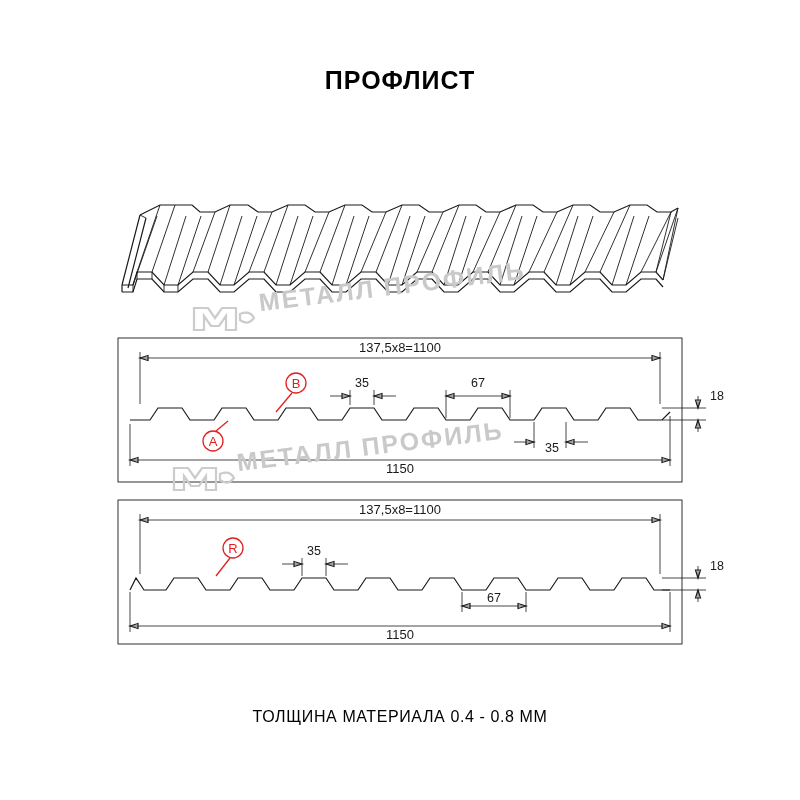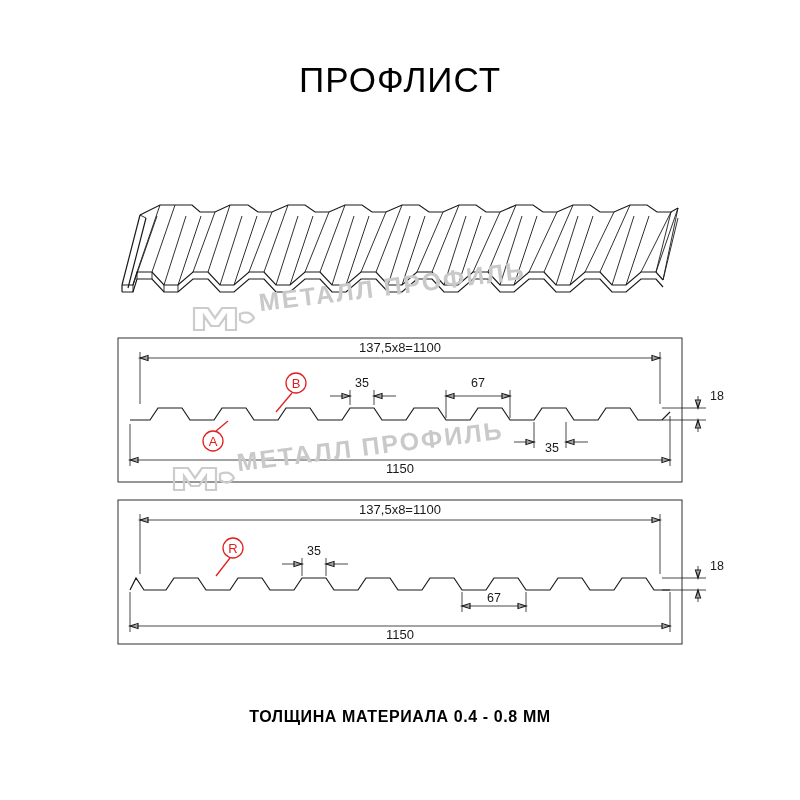--- a/index.html
+++ b/index.html
@@ -23,42 +23,42 @@
     height: 800px;
   }
   .title-block {
     position: absolute;
     left: 0;
     top: 62px;
     width: 800px;
     text-align: center;
   }
   .title-main {
-    font-size: 35px;
-    font-weight: normal;
+    font-size: 25px;
+    font-weight: bold;
     letter-spacing: 1px;
     line-height: 36px;
     color: #000;
   }
   .title-sub {
     font-size: 17px;
     font-weight: bold;
     letter-spacing: 0.5px;
     line-height: 26px;
     margin-top: 6px;
     color: #000;
   }
   .footer-note {
     position: absolute;
     left: 0;
     top: 708px;
     width: 800px;
     text-align: center;
     font-size: 16px;
-    font-weight: bold;
+    font-weight: normal;
     letter-spacing: 0.6px;
     color: #000;
   }
   .wm {
     position: absolute;
     pointer-events: none;
     user-select: none;
     color: #c9c9c9;
     font-weight: bold;
     letter-spacing: 2px;

